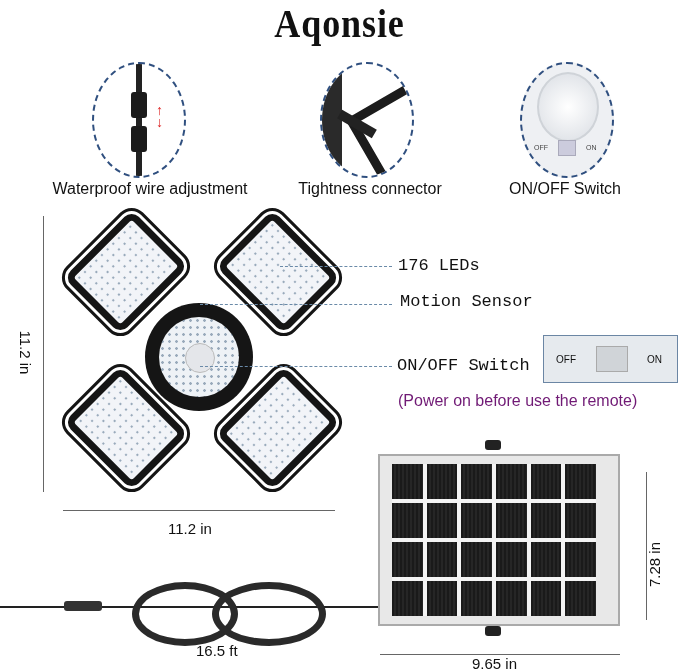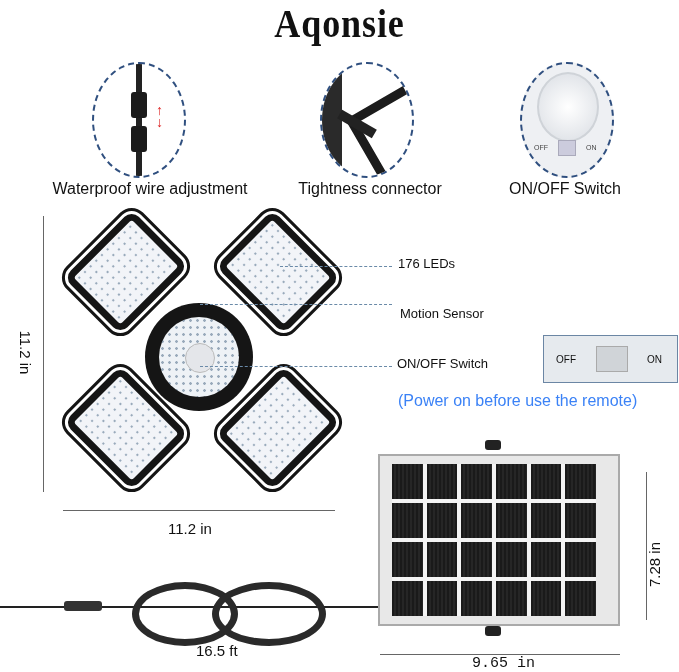--- a/index.html
+++ b/index.html
@@ -1,22 +1,22 @@
 <!DOCTYPE html>
 <html><head>
 <meta charset="utf-8">
 <style>
   html,body{margin:0;padding:0;background:#fff;}
   body{width:679px;height:672px;position:relative;overflow:hidden;font-family:"Liberation Sans",sans-serif;color:#111;}
   .abs{position:absolute;}
   .title{left:0;width:679px;top:0;text-align:center;font-family:"Liberation Serif",serif;font-weight:bold;font-size:40px;letter-spacing:1px;transform:scaleX(0.9);}
   .circ{width:90px;height:112px;border:2px dashed #2f4f7f;border-radius:50%;top:62px;overflow:hidden;background:#fff;}
   .cap{font-size:16px;text-align:center;top:180px;}
-  .lbl{font-size:13px;}
-  .red{color:#3b82f6;font-size:16px;}
+  .lbl{font-size:17px;font-family:Liberation Mono, monospace;}
+  .red{color:#701a75;font-size:16px;}
   .dash{border-top:1px dashed #6a8aa8;height:0;}
   .dim{background:#666;}
   .dimtxt{font-size:15px;color:#111;}
   .panel{border:2px solid #aaa;background:#e8e8e8;}
   .grid{display:grid;grid-template-columns:repeat(6,1fr);grid-template-rows:repeat(4,1fr);gap:4px;background:#f4f4f4;}
   .cell{background:repeating-linear-gradient(90deg,#1a1a1a 0 2px,#262626 2px 4px);}
   .head{background:#f2f4f8;border:7px solid #151515;border-radius:10px;box-shadow:0 0 0 3px #fff,0 0 0 6px #151515;background-image:radial-gradient(circle,#9ab 1px,transparent 1.6px);background-size:8px 8px;}
   .knob{width:16px;height:10px;background:#222;border-radius:3px;}
 </style>
 </head>
@@ -56,21 +56,21 @@
 <div class="abs head" style="left:78px;top:388px;width:82px;height:66px;transform:rotate(45deg);"></div>
 <div class="abs head" style="left:230px;top:388px;width:82px;height:66px;transform:rotate(-45deg);"></div>
 <div class="abs" style="left:145px;top:303px;width:108px;height:108px;border-radius:50%;background:#151515;">
   <div class="abs" style="left:14px;top:14px;width:80px;height:80px;border-radius:50%;background:#eef2f6;background-image:radial-gradient(circle,#9ab 1px,transparent 1.6px);background-size:7px 7px;"></div>
   <div class="abs" style="left:40px;top:40px;width:28px;height:28px;border-radius:50%;background:#e4e6ea;border:1px solid #bbb;"></div>
 </div>
 
 <div class="abs dash" style="left:280px;top:266px;width:112px;"></div>
 <div class="abs lbl" style="left:398px;top:256px;">176 LEDs</div>
 <div class="abs dash" style="left:200px;top:304px;width:192px;"></div>
-<div class="abs lbl" style="left:400px;top:306px;">Motion Sensor</div>
+<div class="abs lbl" style="left:400px;top:292px;">Motion Sensor</div>
 <div class="abs dash" style="left:200px;top:366px;width:192px;"></div>
 <div class="abs lbl" style="left:397px;top:356px;">ON/OFF Switch</div>
 <div class="abs" style="left:543px;top:335px;width:133px;height:46px;border:1px solid #6b86a4;background:#e6eaee;">
   <div class="abs" style="left:12px;top:18px;font-size:10px;">OFF</div>
   <div class="abs" style="left:52px;top:10px;width:30px;height:24px;background:#d0d4d8;border:1px solid #aaa;"></div>
   <div class="abs" style="left:103px;top:18px;font-size:10px;">ON</div>
 </div>
 <div class="abs red" style="left:398px;top:392px;">(Power on before use the remote)</div>
 
 <div class="abs knob" style="left:485px;top:440px;"></div>
@@ -99,19 +99,19 @@
       <div class="cell"></div>
       <div class="cell"></div>
       <div class="cell"></div>
       <div class="cell"></div>
       <div class="cell"></div>
   </div>
 </div>
 <div class="abs dim" style="left:646px;top:472px;width:1px;height:148px;"></div>
 <div class="abs dimtxt" style="left:632px;top:556px;transform:rotate(-90deg);">7.28 in</div>
 <div class="abs dim" style="left:380px;top:654px;width:240px;height:1px;"></div>
-<div class="abs dimtxt" style="left:472px;top:655px;font-family:Liberation Mono, monospace;">9.65 in</div>
+<div class="abs dimtxt" style="left:472px;top:655px;">9.65 in</div>
 
 <div class="abs" style="left:0;top:606px;width:378px;height:2px;background:#222;"></div>
 <div class="abs" style="left:64px;top:601px;width:38px;height:10px;background:#333;border-radius:3px;"></div>
 <div class="abs" style="left:132px;top:582px;width:92px;height:50px;border-radius:50%;border:7px solid #2a2a2a;"></div>
 <div class="abs" style="left:212px;top:582px;width:100px;height:50px;border-radius:50%;border:7px solid #2a2a2a;"></div>
 <div class="abs dimtxt" style="left:196px;top:642px;">16.5 ft</div>
 
 </body></html>

